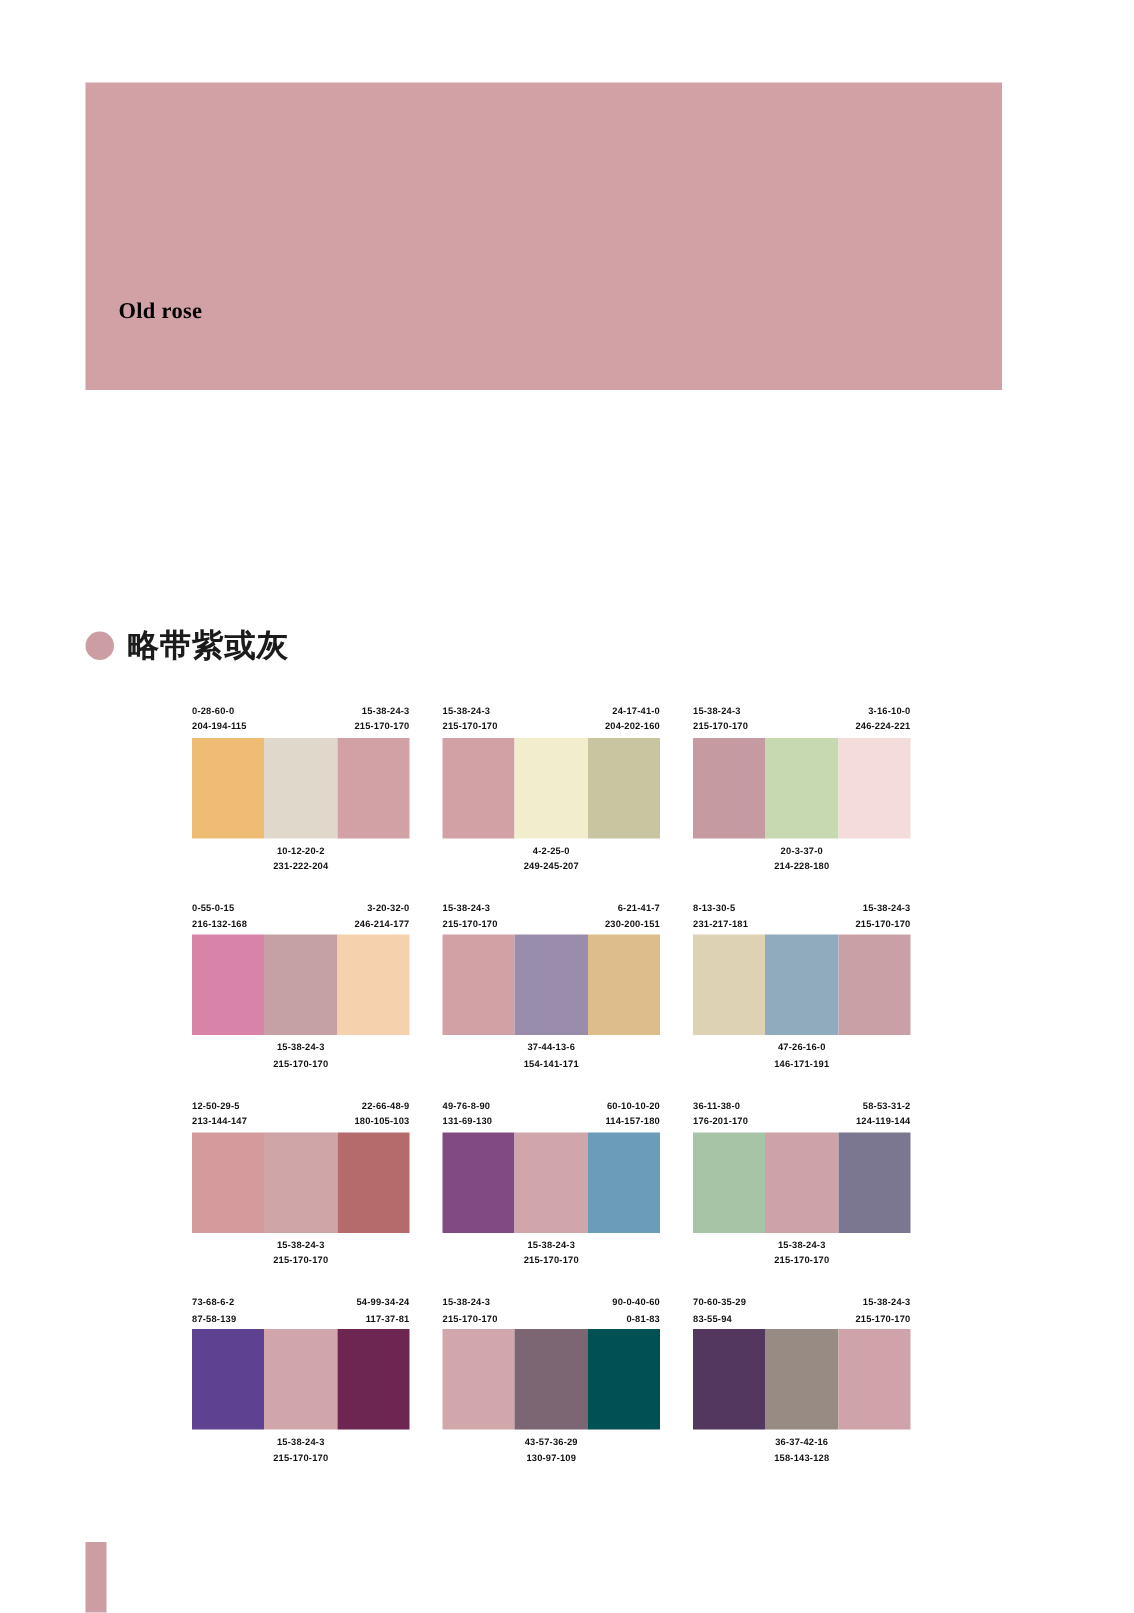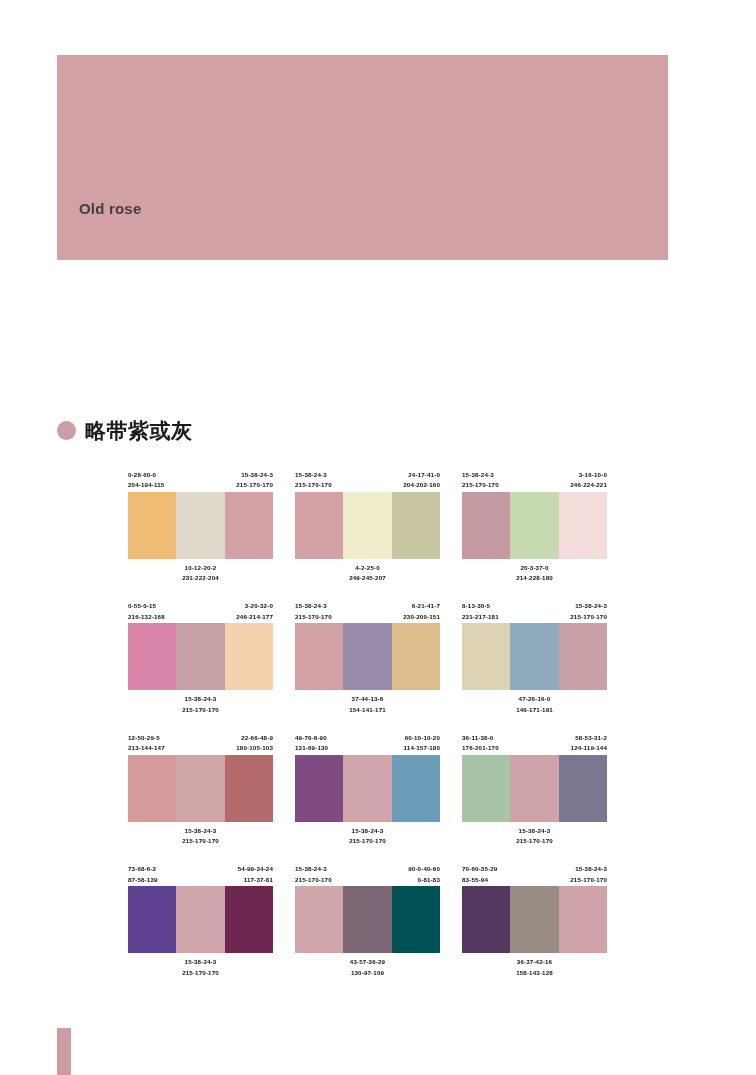--- a/index.html
+++ b/index.html
@@ -24,24 +24,25 @@
     color:#ffffff;
     font-size:25px;
     font-weight:bold;
     line-height:1.28;
     letter-spacing:.5px;
     white-space:pre-line;
   }
   .hero-sub{
     position:absolute;
     left:22px; top:145px;
-    color:#404040;
+    color:#000000;
     font-size:15px;
     font-weight:bold;
     letter-spacing:.2px;
+    font-family:Liberation Serif, serif;
   }
   .hero-codes{
     position:absolute;
     left:22px; top:219px;
     color:#ffffff;
     font-size:9px;
     font-weight:bold;
     line-height:1.45;
     letter-spacing:.1px;
   }

